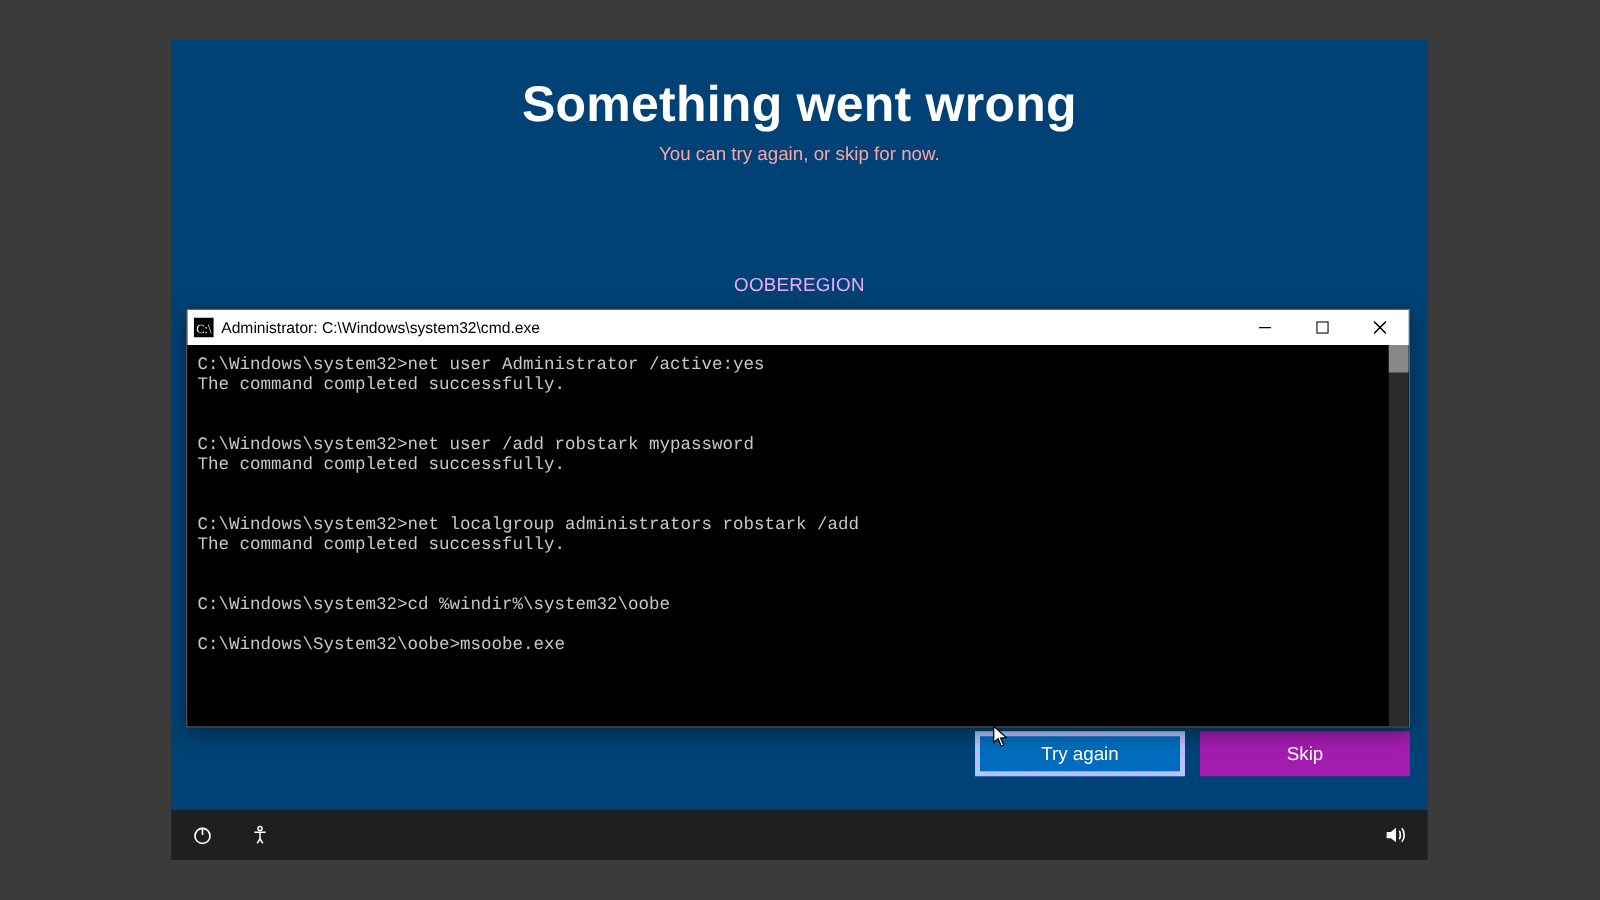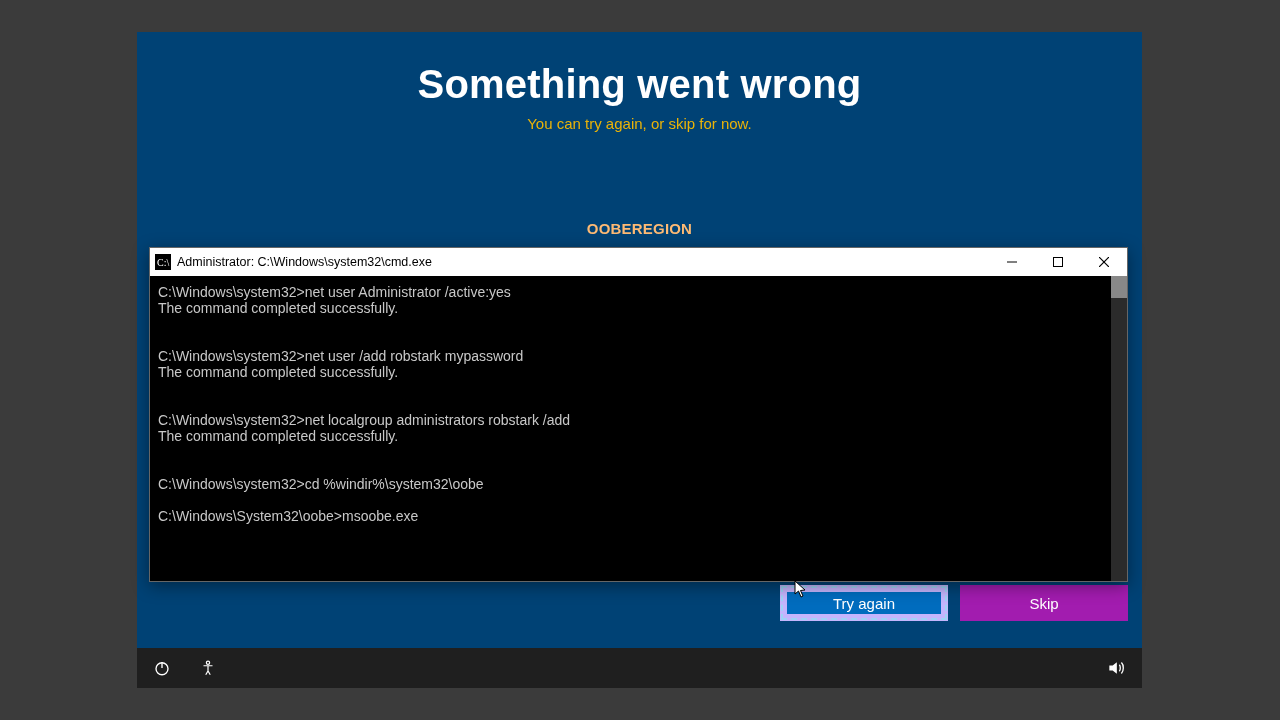--- a/index.html
+++ b/index.html
@@ -1,35 +1,35 @@
 <!DOCTYPE html>
 <html><head>
 <meta charset="utf-8">
 <style>
   html,body{margin:0;padding:0;width:1280px;height:720px;background:#3b3b3b;font-family:"Segoe UI",Arial,sans-serif;overflow:hidden}
   *{box-sizing:border-box}
   .oobe{position:absolute;left:137px;top:32px;width:1005px;height:656px;background:#004275}
   .heading{color:#fff;font-size:40px;font-weight:700;text-align:center;margin-top:30px;letter-spacing:0.2px}
-  .subhead{color:#eab308;font-size:15px;text-align:center;margin-top:8px}
-  .region-label{color:#fdba74;font-size:15px;text-align:center;margin-top:88px;font-weight:700;letter-spacing:0.2px}
+  .subhead{color:#fca5a5;font-size:15px;text-align:center;margin-top:8px}
+  .region-label{color:#f0abfc;font-size:15px;text-align:center;margin-top:88px;font-weight:400;letter-spacing:0.2px}
   .btn-row{position:absolute;right:14px;bottom:67px;display:flex;gap:12px}
   .btn{width:168px;height:36px;display:flex;align-items:center;justify-content:center;color:#fff;font-size:15px;border:none;cursor:pointer}
-  .btn-try{background:#006cbe;outline:2px dashed #9fd3f6;outline-offset:-3px;border:7px solid #c4b5fd}
+  .btn-try{background:#006cbe;outline:2px dashed #9fd3f6;outline-offset:-3px;border:4px solid #c4b5fd}
   .btn-skip{background:#a21caf}
   .taskbar{position:absolute;left:0;right:0;bottom:0;height:40px;background:#1f1f1f;display:flex;align-items:center;justify-content:space-between;padding:0 16px}
   .tb-left{display:flex;align-items:center;gap:28px;color:#fff}
   .tb-icon-svg{display:block}
   .cmd{position:absolute;left:149px;top:247px;width:979px;height:335px;background:#000;border:1px solid #666;box-shadow:0 4px 16px rgba(0,0,0,.4)}
   .cmd-title{height:28px;background:#fff;display:flex;align-items:center;padding-left:5px;font-size:12.5px;color:#000}
   .cmd-title .icon{width:16px;height:16px;margin-right:6px;flex-shrink:0}
   .cmd-title .spacer{flex:1}
   .title-btn{width:46px;height:28px;display:flex;align-items:center;justify-content:center;cursor:pointer}
   .title-btn svg{display:block}
   .cmd-body{position:relative;height:calc(100% - 28px);background:#000;padding:8px 8px;overflow:hidden}
-  .cmd-body pre{margin:0;color:#c8c8c8;font-family:Liberation Sans, sans-serif;font-size:14px;line-height:16px;white-space:pre}
+  .cmd-body pre{margin:0;color:#c8c8c8;font-family:Liberation Mono, monospace;font-size:14px;line-height:16px;white-space:pre}
   .scrollbar{position:absolute;right:0;top:0;bottom:0;width:16px;background:#2b2b2b}
   .thumb{position:absolute;right:0;top:0;width:16px;height:22px;background:#888}
   .cursor{position:absolute;left:794px;top:580px;width:14px;height:18px}
 </style>
 </head>
 <body>
 
 <div class="oobe">
   <div class="heading">Something went wrong</div>
   <div class="subhead">You can try again, or skip for now.</div>

